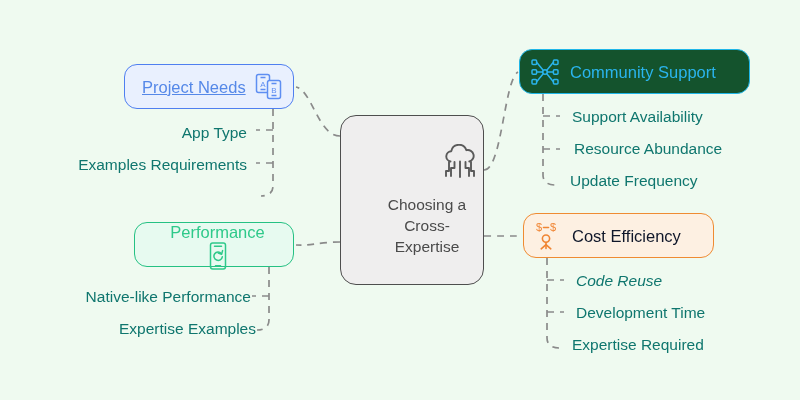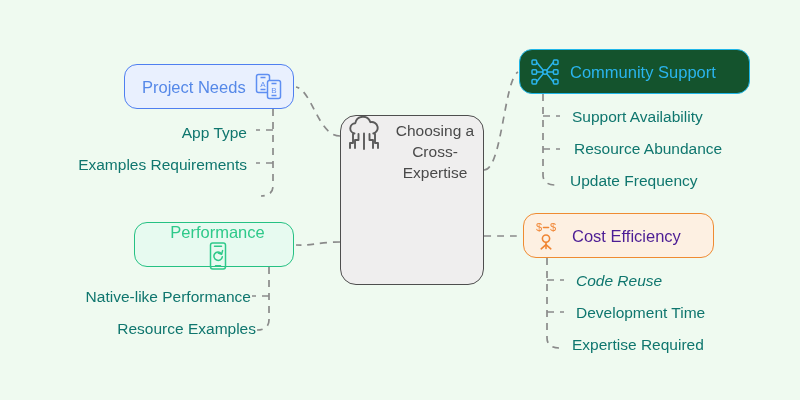--- a/index.html
+++ b/index.html
@@ -32,22 +32,22 @@
     position: absolute;
     left: 340px;
     top: 115px;
     width: 144px;
     height: 170px;
     box-sizing: border-box;
     background: #efeeee;
     border: 1.6px solid #4e4e4e;
     border-radius: 16px;
     display: flex;
-    flex-direction: row;
-    align-items: flex-start;
+    flex-direction: column;
+    align-items: flex-end;
     justify-content: center;
     z-index: 5;
   }
   .center-node .ctitle {
     color: #4a4a4a;
     font-size: 15.5px;
     line-height: 21px;
     text-align: center;
     width: 112px;
     margin-top: 4px;
@@ -76,21 +76,21 @@
     justify-content: center;
   }
 
   
   #node-project-needs {
     left: 124px; top: 64px; width: 170px; height: 45px;
     background: #e9f0fe; border-color: #4f7ff0;
     padding: 0 10px 0 17px;
     justify-content: space-between;
   }
-  #node-project-needs .blabel { color: #5588e8; }
+  #node-project-needs .blabel { color: #5588e8; text-decoration: underline; }
 
   
   #node-performance {
     left: 134px; top: 222px; width: 160px; height: 45px;
     background: #e7faf0; border-color: #25c183;
     padding: 0 10px 0 17px;
     justify-content: space-between;
     flex-direction: column;
   }
   #node-performance .blabel { color: #2ec98a; }
@@ -106,21 +106,21 @@
   #node-community-support .blabel { color: #2ab4ed; }
 
   
   #node-cost-efficiency {
     left: 523px; top: 213px; width: 191px; height: 45px;
     background: #fdf0e2; border-color: #ef8b32;
     padding: 0 16px 0 10px;
     justify-content: flex-start;
     gap: 8px;
   }
-  #node-cost-efficiency .blabel { color: #4c1d95; }
+  #node-cost-efficiency .blabel { color: #0f172a; }
 
   
   .leaf {
     position: absolute;
     color: #0f766e;
     font-size: 15.5px;
     line-height: 18px;
     white-space: nowrap;
     z-index: 4;
   }
@@ -211,21 +211,21 @@
         <path d="M15.3,12.4 a4.2,4.2 0 1 0 1.0,3.4"></path>
         <path d="M16.6,9.6 L15.6,13.2 L12.2,12.0"></path>
       </svg>
     </span>
   </div>
 
   <div class="leaf left" style="right:549px; top:288px;">
     <span>Native-like Performance</span>
   </div>
   <div class="leaf left" style="right:544px; top:320px;">
-    <span>Resource Examples</span>
+    <span>Expertise Examples</span>
   </div>
 
   <div class="branch" id="node-community-support">
     <span class="bicon">
       <svg width="30" height="30" viewBox="0 0 30 30" fill="none" stroke="#2ab4ed" stroke-width="1.5" stroke-linejoin="round" stroke-linecap="round">
         <rect x="2" y="3" width="4.6" height="4.6" rx="1"></rect>
         <rect x="2" y="12.7" width="4.6" height="4.6" rx="1"></rect>
         <rect x="2" y="22.4" width="4.6" height="4.6" rx="1"></rect>
         <rect x="23.4" y="3" width="4.6" height="4.6" rx="1"></rect>
         <rect x="23.4" y="12.7" width="4.6" height="4.6" rx="1"></rect>

